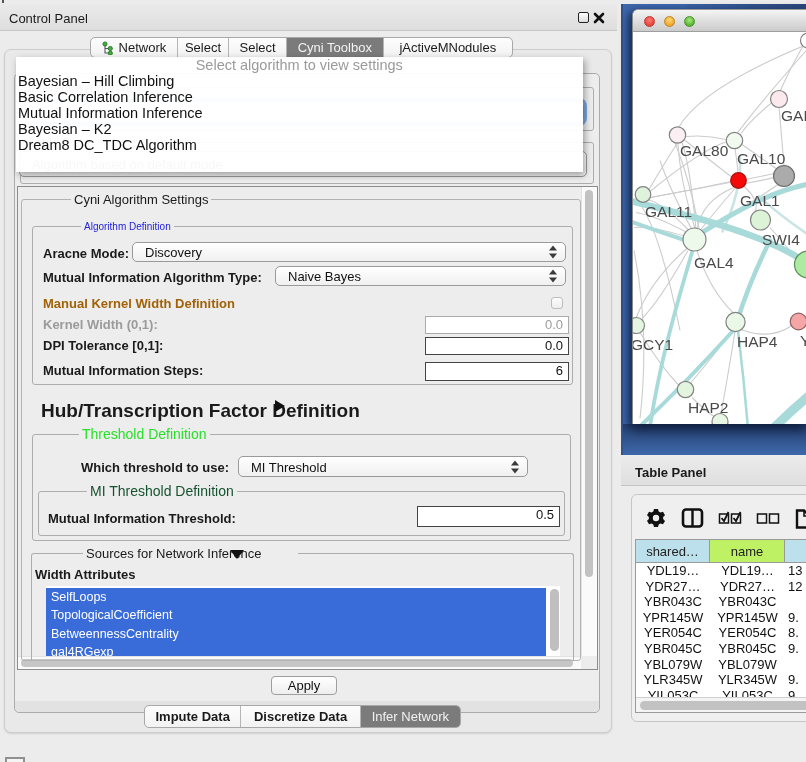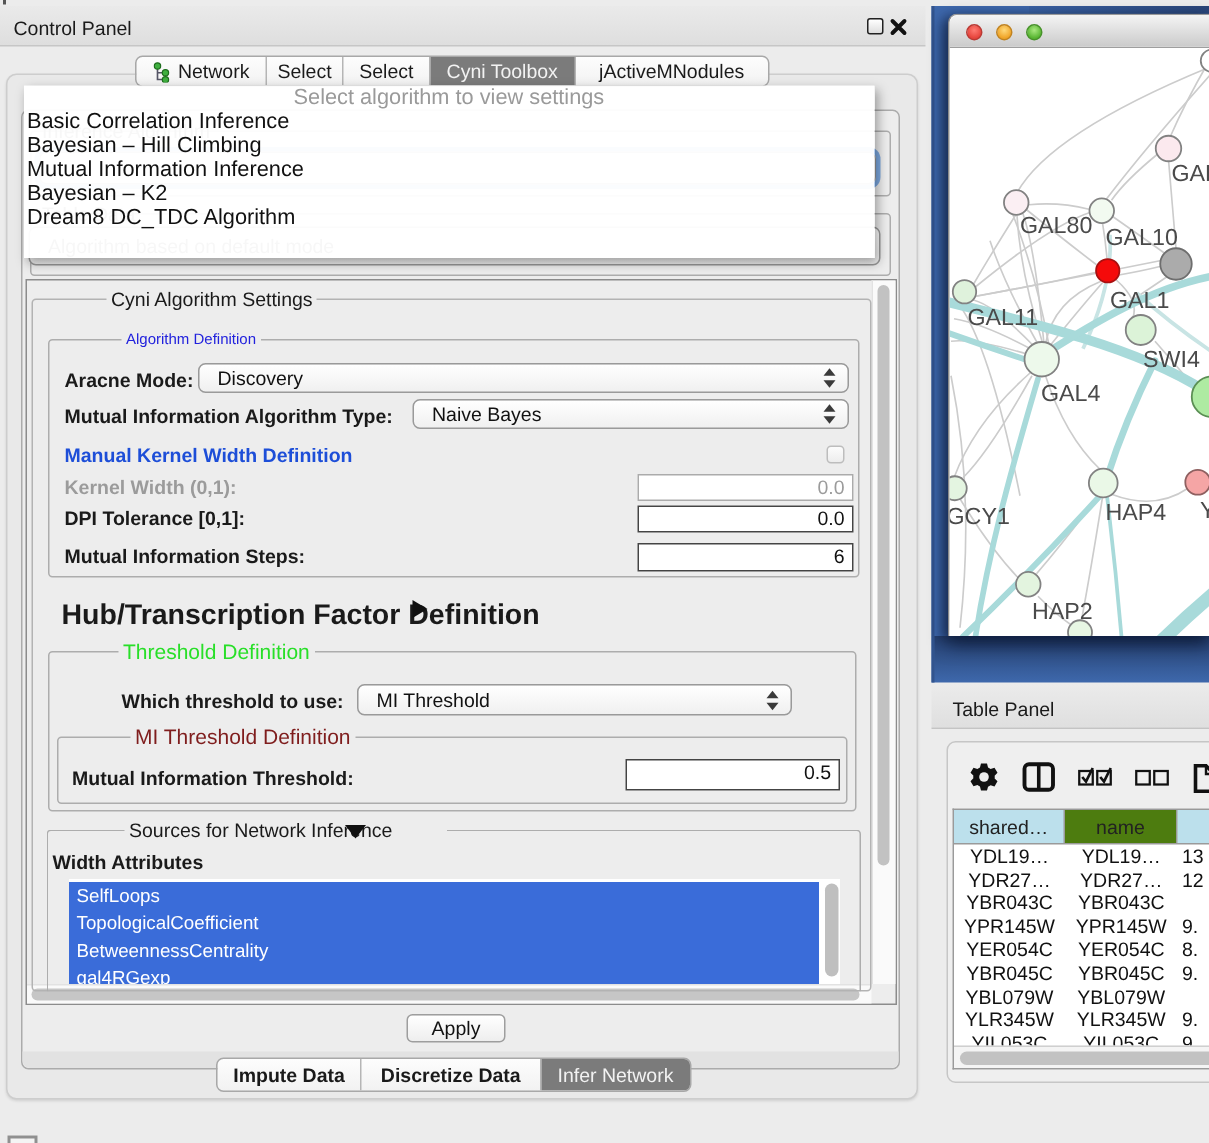--- a/index.html
+++ b/index.html
@@ -67,21 +67,21 @@
 <div class="lbl" style="left:43px;top:246px;">Aracne Mode:</div>
 <div class="combo" style="left:132px;top:242px;width:434px;height:20px;">
     <span class="ct">Discovery</span>
     <span class="ar"></span>
   </div>
 <div class="lbl" style="left:43px;top:270px;">Mutual Information Algorithm Type:</div>
 <div class="combo" style="left:275px;top:266px;width:291px;height:20px;">
     <span class="ct">Naive Bayes</span>
     <span class="ar"></span>
   </div>
-<div class="lbl" style="left:43px;top:296px;color:#1d4ed8;">Manual Kernel Width Definition</div>
+<div class="lbl" style="left:43px;top:296px;color:#a16207;">Manual Kernel Width Definition</div>
 <div class="abs" style="left:551px;top:297px;width:12px;height:12px;border:1px solid #BDBDBD;border-radius:3px;background:linear-gradient(#FCFCFC,#EDEDED);"></div>
 <div class="lbl" style="left:43px;top:317px;color:#9B9B9B;">Kernel Width (0,1):</div>
 <div class="inp" style="left:425px;top:316px;width:144px;height:18px;border-color:#ABABAB;color:#9B9B9B;">0.0</div>
 <div class="lbl" style="left:43px;top:338px;">DPI Tolerance [0,1]:</div>
 <div class="inp" style="left:425px;top:337px;width:144px;height:18px;">0.0</div>
 <div class="lbl" style="left:43px;top:363px;">Mutual Information Steps:</div>
 <div class="inp" style="left:425px;top:362px;width:144px;height:19px;">6</div>
 
 <div class="lbl" style="left:41px;top:400px;font-size:19px;">Hub/Transcription Factor Definition</div>
 <div class="abs" style="left:275px;top:400px;width:0;height:0;border-left:10px solid #111;border-top:6.5px solid transparent;border-bottom:6.5px solid transparent;"></div>
@@ -89,21 +89,21 @@
 <div class="grp" style="left:32px;top:434px;width:539px;height:107px;">
   <div class="lg" style="left:4px;color:#28DF28;font-size:14px;">Threshold Definition</div>
 </div>
 <div class="lbl" style="left:81px;top:460px;">Which threshold to use:</div>
 <div class="combo" style="left:238px;top:456px;width:290px;height:21px;">
     <span class="ct">MI Threshold</span>
     <span class="ar"></span>
   </div>
 
 <div class="grp" style="left:38px;top:491px;width:527px;height:45px;">
-  <div class="lg" style="left:6px;color:#7f1d1d;font-size:14px;">MI Threshold Definition</div>
+  <div class="lg" style="left:6px;color:#14532d;font-size:14px;">MI Threshold Definition</div>
 </div>
 <div class="lbl" style="left:48px;top:511px;">Mutual Information Threshold:</div>
 <div class="inp" style="left:417px;top:506px;width:143px;height:21px;">0.5</div>
 
 <div class="grp" style="left:31px;top:553px;width:543px;height:108px;border-bottom:none;border-radius:3px 3px 0 0;">
   <div class="lg" style="left:9px;color:#1a1a1a;padding-right:36px;">Sources for Network Inference</div>
 </div>
 <div class="abs" style="left:230px;top:550px;width:0;height:0;border-top:9px solid #111;border-left:7px solid transparent;border-right:7px solid transparent;"></div>
 <div class="lbl" style="left:35px;top:567px;font-size:13px;">Width Attributes</div>
 
@@ -123,22 +123,22 @@
     </svg>
     Network</div>
   <div class="tab" style="width:53px;">Select</div>
   <div class="tab" style="width:60px;">Select</div>
   <div class="tab sel" style="width:100px;text-align:right;">Cyni Toolbox</div>
   <div class="tab" style="width:133px;">jActiveMNodules</div>
 </div>
 
 <div class="abs" style="left:15.5px;top:57px;width:567.5px;height:115px;background:rgba(255,255,255,0.96);box-shadow:2px 3px 7px rgba(0,0,0,0.35);font-size:14.5px;color:#111;">
   <div style="height:16px;text-align:center;color:#9A9A9A;line-height:17px;">Select algorithm to view settings</div>
+  <div style="height:16px;line-height:16px;padding-left:2.5px;">Bayesian – Hill Climbing</div>
   <div style="height:16px;line-height:16px;padding-left:2.5px;">Basic Correlation Inference</div>
-  <div style="height:16px;line-height:16px;padding-left:2.5px;">Bayesian – Hill Climbing</div>
   <div style="height:16px;line-height:16px;padding-left:2.5px;">Mutual Information Inference</div>
   <div style="height:16px;line-height:16px;padding-left:2.5px;">Bayesian – K2</div>
   <div style="height:16px;line-height:16px;padding-left:2.5px;">Dream8 DC_TDC Algorithm</div>
 </div>
 
 <div class="tabstrip" style="left:144px;top:705px;width:317px;height:23px;">
   <div class="tab" style="width:97px;font-weight:bold;">Impute Data</div>
   <div class="tab" style="width:120px;font-weight:bold;">Discretize Data</div>
   <div class="tab sel" style="width:100px;">Infer Network</div>
 </div>
@@ -235,21 +235,21 @@
       <text x="762" y="244">SWI4</text>
       <text x="694" y="267">GAL4</text>
       <text x="737" y="346">HAP4</text>
       <text x="800" y="345">Y</text>
       <text x="631" y="349">GCY1</text>
       <text x="688" y="412">HAP2</text>
     </g>
   </svg>
 </div>
 
-<div class="abs" style="left:621px;top:456px;width:185px;height:30px;background:linear-gradient(#EBEBEB,#DFDFDF);border-bottom:1px solid #C4C4C4;">
+<div class="abs" style="left:621px;top:456px;width:185px;height:30px;background:linear-gradient(#EBEBEB,#DFDFDF);border-bottom:1px solid #C4C4C4;font-weight:bold;">
   <div class="abs" style="left:14px;top:9px;font-size:13px;color:#1a1a1a;">Table Panel</div>
 </div>
 
 <div class="abs" style="left:631px;top:494px;width:185px;height:228px;background:#EFEFEF;border:1px solid #C6C6C6;border-radius:6px;">
 
   <svg width="172" height="34" viewBox="0 0 172 34" style="position:absolute;left:9px;top:10px;">
     <g fill="#111">
       <path d="M13 4 h4 l0.7 2.6 a6 6 0 0 1 1.7 1 l2.6-0.8 2 3.4 -1.9 1.9 a6 6 0 0 1 0 1.9 l1.9 1.9 -2 3.4 -2.6-0.8 a6 6 0 0 1 -1.7 1 L17 22 h-4 l-0.7-2.6 a6 6 0 0 1 -1.7-1 l-2.6 0.8 -2-3.4 1.9-1.9 a6 6 0 0 1 0-1.9 L6 10.2 l2-3.4 2.6 0.8 a6 6 0 0 1 1.7-1 Z"></path>
       <circle cx="15" cy="13" r="3.2" fill="#EFEFEF"></circle>
     </g>
@@ -265,21 +265,21 @@
       <path d="M80.5 13 l2.5 3 4.5-9"></path>
       <path d="M92.5 13 l2.5 3 4.5-9"></path>
     </g>
     <path d="M156 5.5 h7 l5.5 5.5 v11.5 h-12.5 z" fill="none" stroke="#111" stroke-width="2.4"></path>
     <path d="M163 5.5 v5.5 h5.5" fill="none" stroke="#111" stroke-width="1.6"></path>
   </svg>
 
   <div class="abs" style="left:3px;top:44px;width:182px;height:174px;background:#fff;border:1px solid #9A9A9A;border-right:none;overflow:hidden;">
     <div style="display:flex;height:23px;border-bottom:1px solid #9A9A9A;font-size:13px;color:#222;">
       <div style="width:74px;background:#BCE0EC;border-right:1px solid #9A9A9A;text-align:center;line-height:23px;">shared…</div>
-      <div style="width:75px;background:#4d7c0f;border-right:1px solid #9A9A9A;text-align:center;line-height:23px;">name</div>
+      <div style="width:75px;background:#bef264;border-right:1px solid #9A9A9A;text-align:center;line-height:23px;">name</div>
       <div style="flex:1;background:#BCE0EC;"></div>
     </div>
     <div style="font-size:13px;color:#111;line-height:15.6px;">
       <div style="display:flex;">
           <div style="width:74px;text-align:center;">YDL19…</div>
           <div style="width:75px;text-align:center;">YDL19…</div>
           <div style="padding-left:3px;">13</div>
         </div>
       <div style="display:flex;">
           <div style="width:74px;text-align:center;">YDR27…</div>

